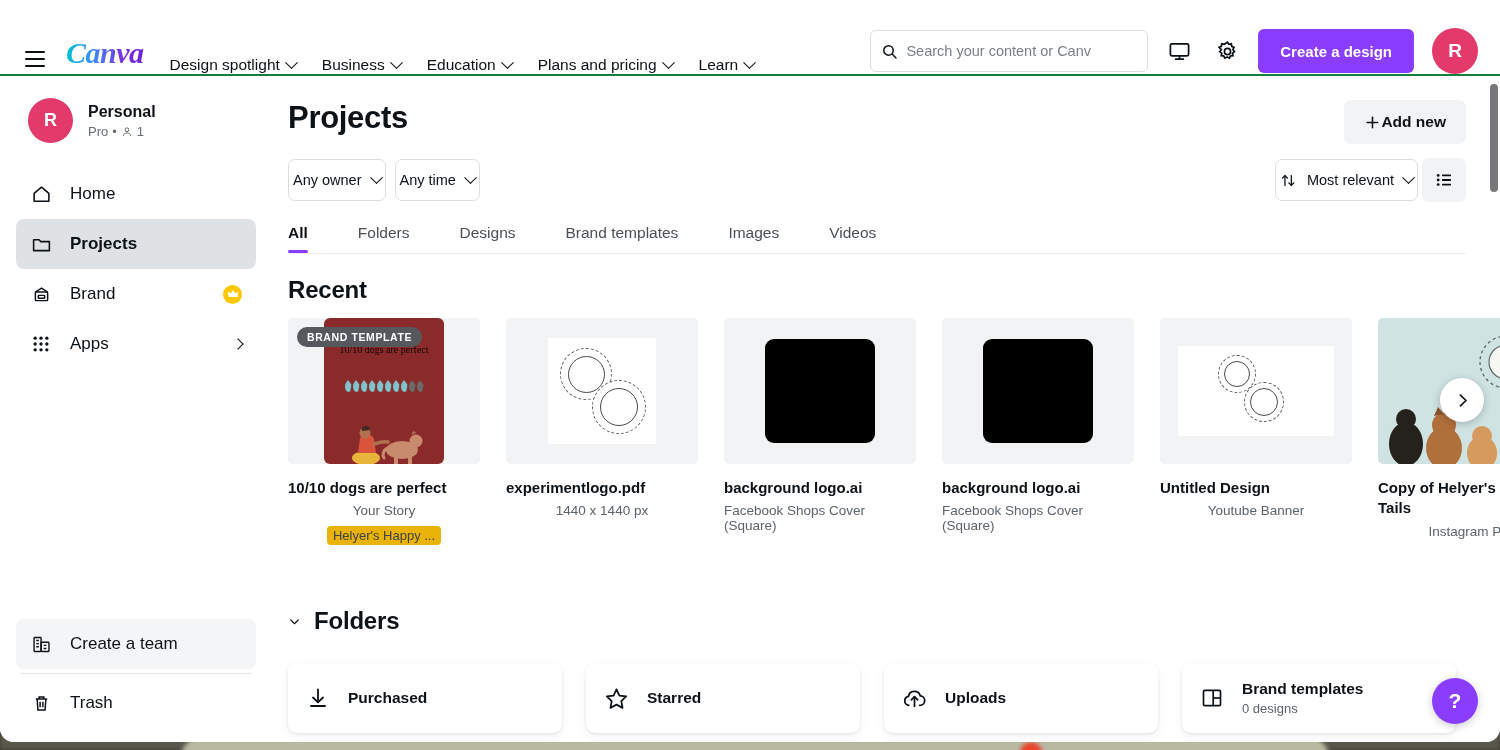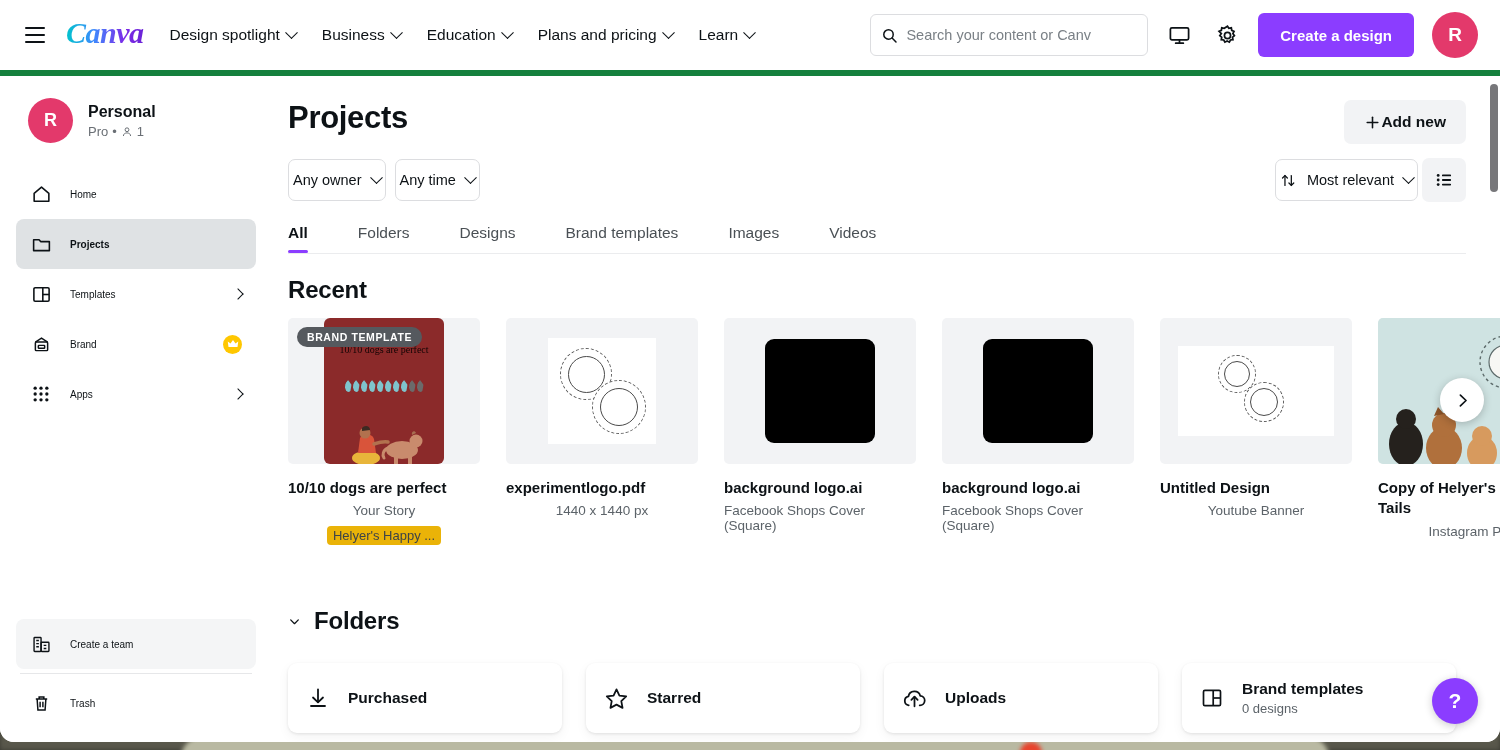--- a/index.html
+++ b/index.html
@@ -29,22 +29,22 @@
     position: absolute; left: 0; top: 0; width: 1500px; height: 742px;
     background: #ffffff;
     border-radius: 0 0 14px 14px;
     overflow: hidden;
   }
   
   #topbar {
     position: relative;
     height: 76px; width: 100%;
     background: #fff;
-    border-bottom: 6px solid #15803d;
-    display: flex; align-items: center;
+    border-bottom: 2px solid #15803d;
+    display: flex; align-items: flex-end;
     padding: 0 22px 0 20px;
   }
   .hamburger {
     width: 30px; height: 30px; margin-right: 10px;
     display: flex; flex-direction: column; justify-content: center;
     align-items: center; gap: 5px; cursor: pointer;
   }
   .hamburger span { display:block; width: 20px; height: 2px; background: #0d1216; border-radius:2px;}
   .logo {
     font-family: "Liberation Serif", serif;
@@ -107,21 +107,21 @@
   #account .av {
     width: 45px; height: 45px; border-radius: 50%; background: #e3396b;
     color: #fff; display: flex; align-items: center; justify-content: center;
     font-size: 18px; font-weight: bold;
   }
   #account .nm { font-size: 16px; font-weight: bold; color: #0d1216; line-height: 1.3; }
   #account .sub { font-size: 13px; color: #6a6f75; display:flex; align-items:center; gap:4px; margin-top:2px;}
   .navlink {
     display: flex; align-items: center; gap: 18px;
     height: 50px; margin: 0 16px; padding: 0 14px;
-    border-radius: 8px; cursor: pointer; color: #0d1216; font-size: 10px;
+    border-radius: 8px; cursor: pointer; color: #0d1216; font-size: 17px;
   }
   .navlink.active { background: #dfe2e4; font-weight: bold; }
   .navlink .ic { width: 22px; height: 22px; flex: 0 0 22px; display:flex;align-items:center;justify-content:center;}
   .navlink .lbl { flex: 1; }
   .navlink .arr {
     width: 8px; height: 8px;
     border-right: 1.8px solid #0d1216; border-top: 1.8px solid #0d1216;
     transform: rotate(45deg);
   }
   .crown {
@@ -333,31 +333,20 @@
 
       <div class="navlink active">
         <span class="ic">
           <svg width="21" height="21" viewBox="0 0 24 24" fill="none" stroke="#0d1216" stroke-width="1.8" stroke-linejoin="round">
             <path d="M3 6.5h6.2l1.8 2.2H21v10.3H3z"></path>
           </svg>
         </span>
         <span class="lbl">Projects</span>
       </div>
 
-      <div class="navlink">
-        <span class="ic">
-          <svg width="21" height="21" viewBox="0 0 24 24" fill="none" stroke="#0d1216" stroke-width="1.8">
-            <rect x="3.3" y="4.3" width="17.4" height="15.4" rx="1.4"></rect>
-            <line x1="13.5" y1="4.3" x2="13.5" y2="19.7"></line>
-            <line x1="13.5" y1="12" x2="20.7" y2="12"></line>
-          </svg>
-        </span>
-        <span class="lbl">Templates</span>
-        <span class="arr"></span>
-      </div>
 
       <div class="navlink">
         <span class="ic">
           <svg width="21" height="21" viewBox="0 0 24 24" fill="none" stroke="#0d1216" stroke-width="1.7">
             <path d="M5 9.2l7-4.4 7 4.4"></path>
               <rect x="5" y="9.2" width="14" height="9.8" rx="1"></rect>
             <rect x="8.4" y="13" width="7.2" height="3.4" rx="0.7"></rect>
           </svg>
         </span>
         <span class="lbl">Brand</span>

